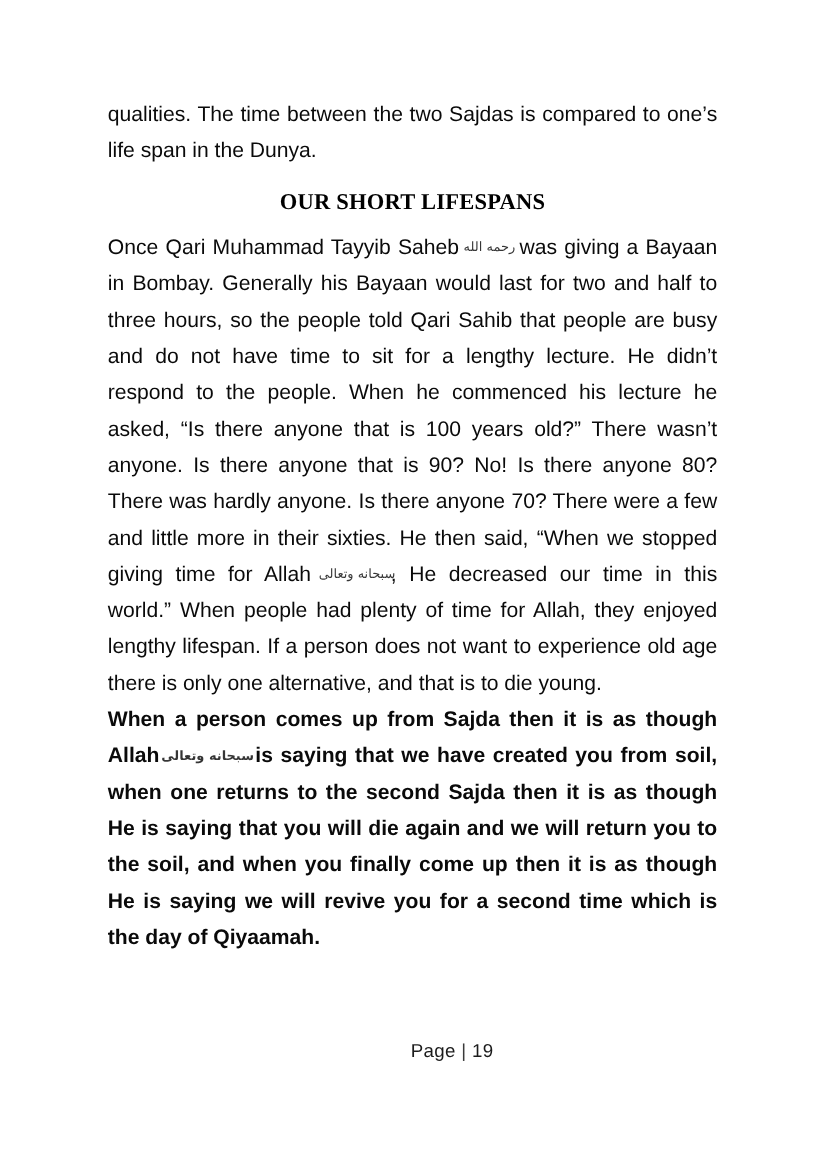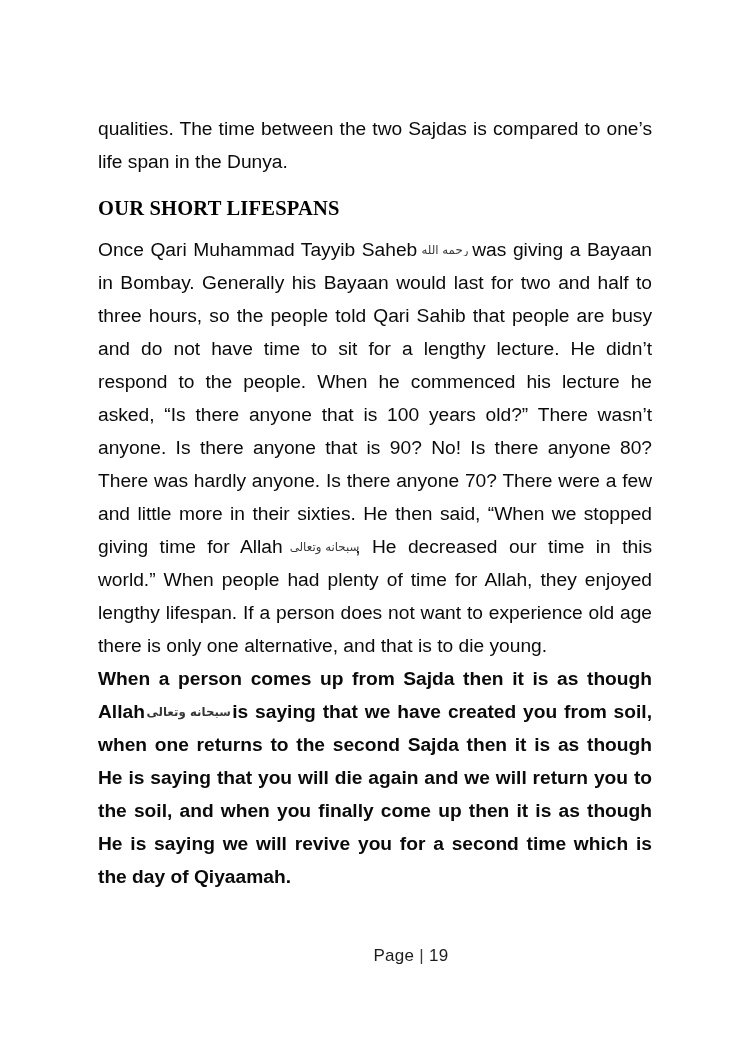--- a/index.html
+++ b/index.html
@@ -21,21 +21,21 @@
     left: 0;
     top: 0;
     width: 750px;
     height: 1060px;
     background: #ffffff;
   }
 
   .text-column {
     position: absolute;
     left: 98px;
-    top: 112px;
+    top: 88px;
     width: 554px;
   }
 
   .para {
     font-family: "Liberation Sans", sans-serif;
     font-size: 19.2px;
     line-height: 33px;
     color: #0a0a0a;
     text-align: justify;
     text-justify: inter-word;
@@ -50,20 +50,21 @@
   .gap-para {
     margin-top: 12px;
     font-weight: bold;
   }
 
   .section-heading {
     font-family: "Liberation Serif", "DejaVu Serif", serif;
     font-weight: bold;
     font-size: 20.5px;
     line-height: 26px;
+    text-align: center;
     letter-spacing: 0.2px;
     color: #000000;
     margin: 17px 0 12px 0;
   }
 
   
   .honorific {
     display: inline-block;
     font-family: "DejaVu Sans", sans-serif;
     font-size: 10px;

